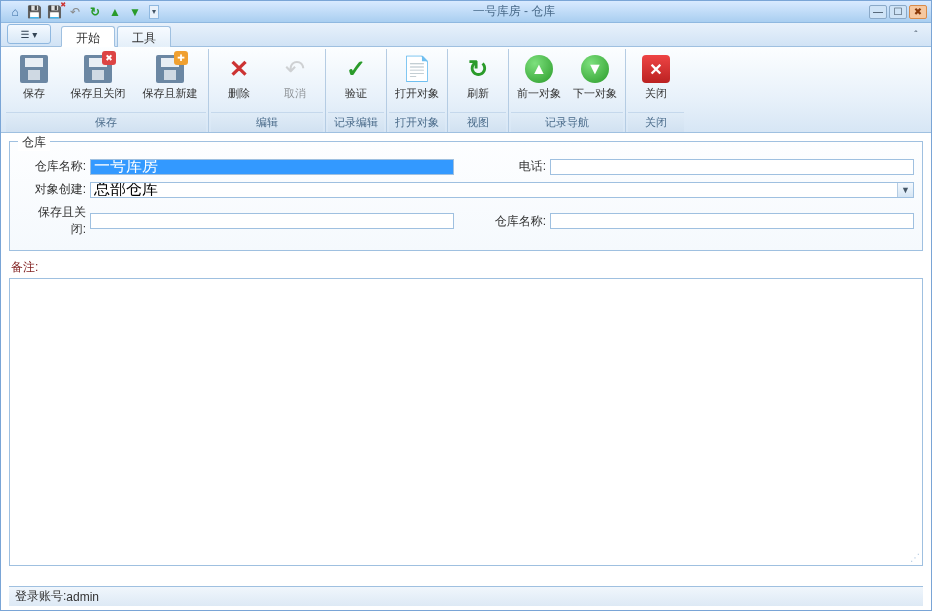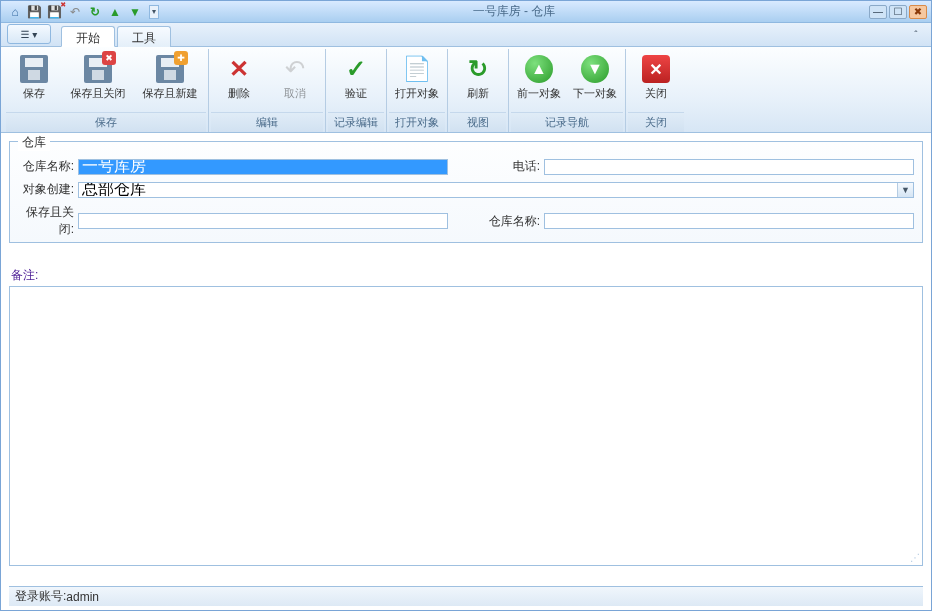--- a/index.html
+++ b/index.html
@@ -123,47 +123,47 @@
 .ricon-check { color:#2a9b2a; font-size:30px; font-weight:bold; }
 .ricon-open { color:#888; font-size:26px; }
 .ricon-refresh { color:#2a9b2a; font-size:28px; font-weight:bold; }
 .ricon-nav { width:28px; height:28px; background:radial-gradient(circle at 35% 30%, #7de07d, #2a9b2a); border-radius:50%; display:flex; align-items:center; justify-content:center; color:#fff; font-size:16px; font-weight:bold; }
 .ricon-close { width:28px; height:28px; background:linear-gradient(#e44,#b22); border-radius:4px; display:flex; align-items:center; justify-content:center; color:#fff; font-size:16px; font-weight:bold; }
 
 
 .content { flex:1; display:flex; flex-direction:column; padding:8px 8px 4px 8px; overflow:hidden; }
 .groupbox {
   border:1px solid #9fc0e0;
-  padding:10px 8px 4px 8px;
+  padding:10px 8px 12px 8px;
   position:relative;
   background: linear-gradient(#fdfeff,#f5f9fd);
 }
 .groupbox-title {
   position:absolute; top:-8px; left:8px;
   background:#fff; padding:0 4px; font-size:12px; color:#333;
 }
-.form-row { display:flex; gap:36px; margin-top:6px; }
+.form-row { display:flex; gap:36px; margin-top:6px;margin-left:12px; }
 .form-row:first-child { margin-top:0; }
 .field { display:flex; align-items:center; flex:1; }
 .field label { width:60px; text-align:right; padding-right:4px; color:#333; font-size:12px; }
 .txt {
   flex:1; border:1px solid #9fc0e0; height:16px; padding:1px 3px;
   font-size:16px; background:#fff; outline:none;
 }
 .txt.sel { background:#3399ff; color:#fff; }
 .combo { position:relative; flex:1; display:flex; }
 .combo .txt { padding-right:18px; }
 .combo-btn {
   position:absolute; right:1px; top:1px; bottom:1px; width:16px;
   border-left:1px solid #b5cce3;
   background:linear-gradient(#f4f9fe,#d5e5f4);
   display:flex; align-items:center; justify-content:center;
   font-size:9px; color:#456; cursor:pointer;
 }
-.remark-label { font-size:12px; color:#4c1d95; margin:24px 0 2px 2px; }
+.remark-label { font-size:12px; color:#7f1d1d; margin:8px 0 2px 2px; }
 .remark-box {
   flex:1; border:1px solid #9fc0e0; background:#fff;
   position:relative;
 }
 .resize-grip { position:absolute; right:2px; bottom:2px; font-size:10px; color:#b5cce3; }
 .statusbar {
   height:20px; border-top:1px solid #9fc0e0; background:linear-gradient(#f0f6fc,#dde9f5);
   display:flex; align-items:center; padding:0 6px; font-size:12px; color:#333; margin-top:20px;
 }
 </style>

